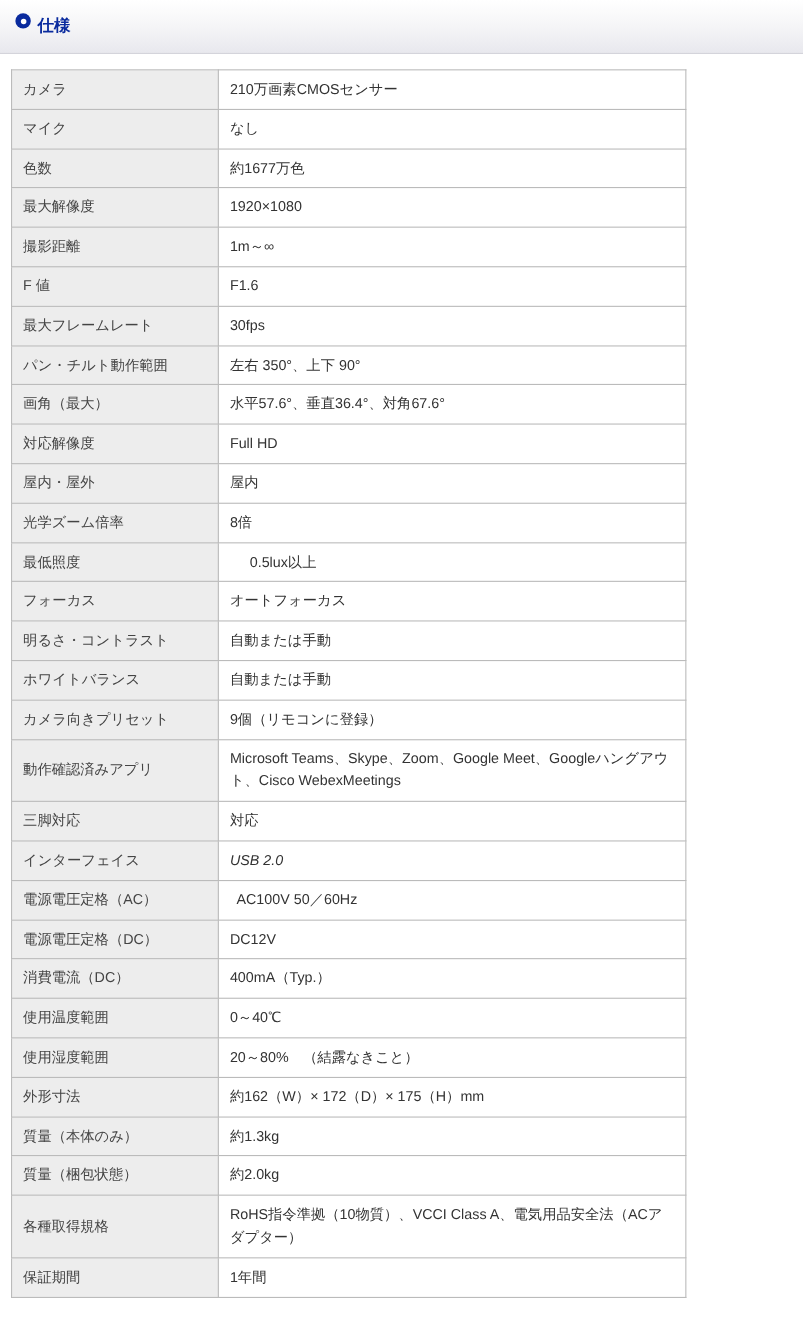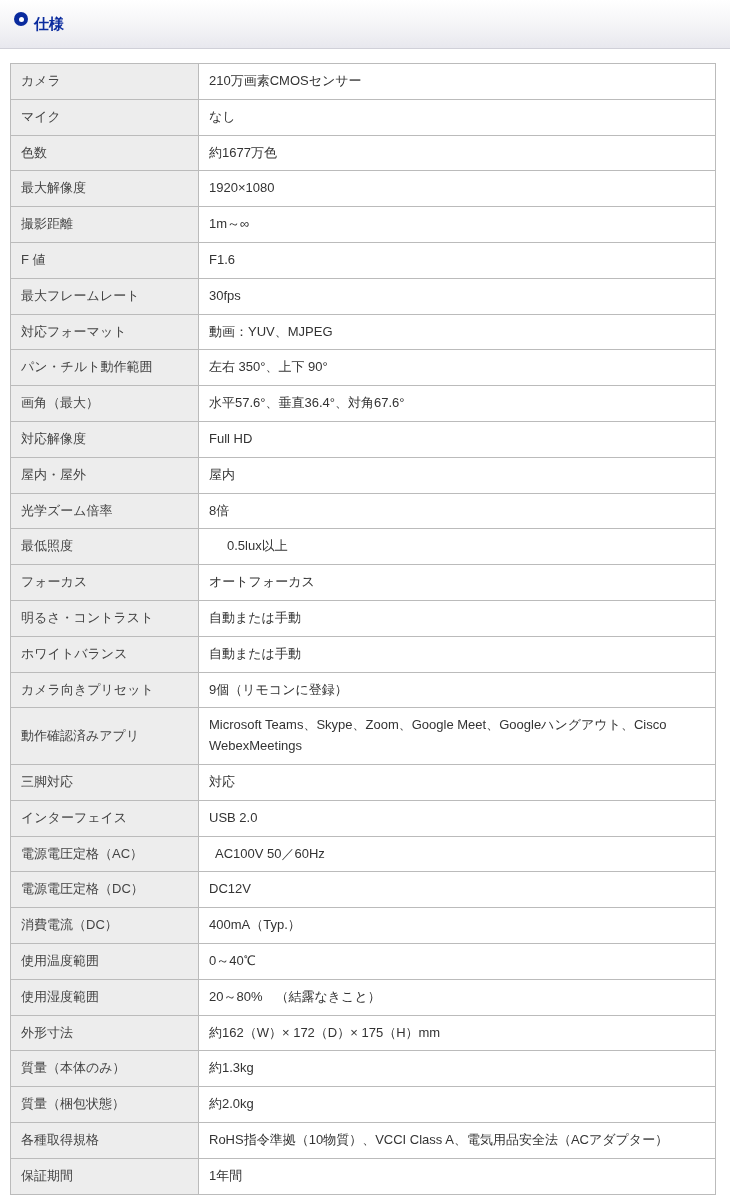--- a/index.html
+++ b/index.html
@@ -37,21 +37,21 @@
     background: #fff;
     border-radius: 50%;
     display: block;
   }
   .section-header .title {
     color: #0a2b9e;
     font-weight: bold;
     font-size: 15px;
   }
   table.spec {
-    width: 706px;
+    width: 614px;
     margin: 0 10px 24px 10px;
     border-collapse: collapse;
     border: 1px solid #bbb;
   }
   table.spec th, table.spec td {
     border: 1px solid #bbb;
     padding: 7px 10px;
     text-align: left;
     vertical-align: middle;
     font-weight: normal;
@@ -98,24 +98,20 @@
       </tr>
       <tr>
         <th>F 値</th>
         <td style="white-space: pre-line;">F1.6</td>
       </tr>
       <tr>
         <th>最大フレームレート</th>
         <td style="white-space: pre-line;">30fps</td>
       </tr>
       <tr>
-        <th>対応フォーマット</th>
-        <td style="white-space: pre-line;">動画：YUV、MJPEG</td>
-      </tr>
-      <tr>
         <th>パン・チルト動作範囲</th>
         <td style="white-space: pre-line;">左右 350°、上下 90°</td>
       </tr>
       <tr>
         <th>画角（最大）</th>
         <td style="white-space: pre-line;">水平57.6°、垂直36.4°、対角67.6°</td>
       </tr>
       <tr>
         <th>対応解像度</th>
         <td style="white-space: pre-line;">Full HD</td>
@@ -151,21 +147,21 @@
       <tr>
         <th>動作確認済みアプリ</th>
         <td style="white-space: pre-line;">Microsoft Teams、Skype、Zoom、Google Meet、Googleハングアウト、Cisco WebexMeetings</td>
       </tr>
       <tr>
         <th>三脚対応</th>
         <td style="white-space: pre-line;">対応</td>
       </tr>
       <tr>
         <th>インターフェイス</th>
-        <td style="white-space: pre-line;">USB 2.0</td>
+        <td style="white-space: pre-line; font-style: italic;">USB 2.0</td>
       </tr>
       <tr>
         <th>電源電圧定格（AC）</th>
         <td style="white-space: pre-line; padding-left: 16px;">AC100V 50／60Hz</td>
       </tr>
       <tr>
         <th>電源電圧定格（DC）</th>
         <td style="white-space: pre-line;">DC12V</td>
       </tr>
       <tr>

